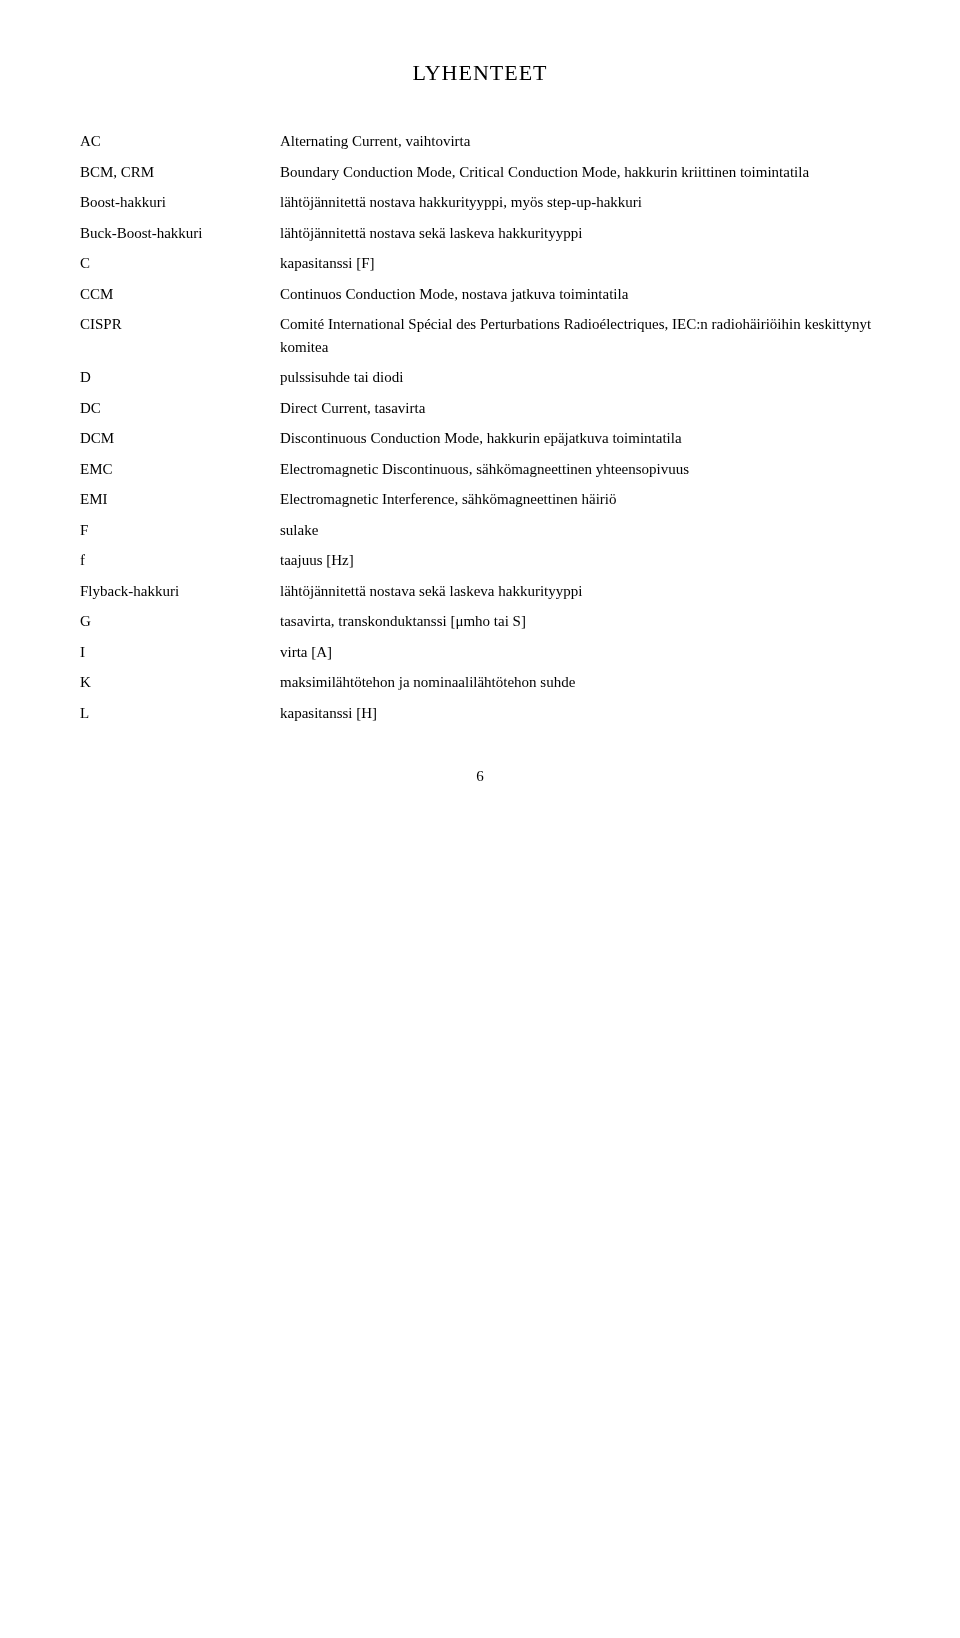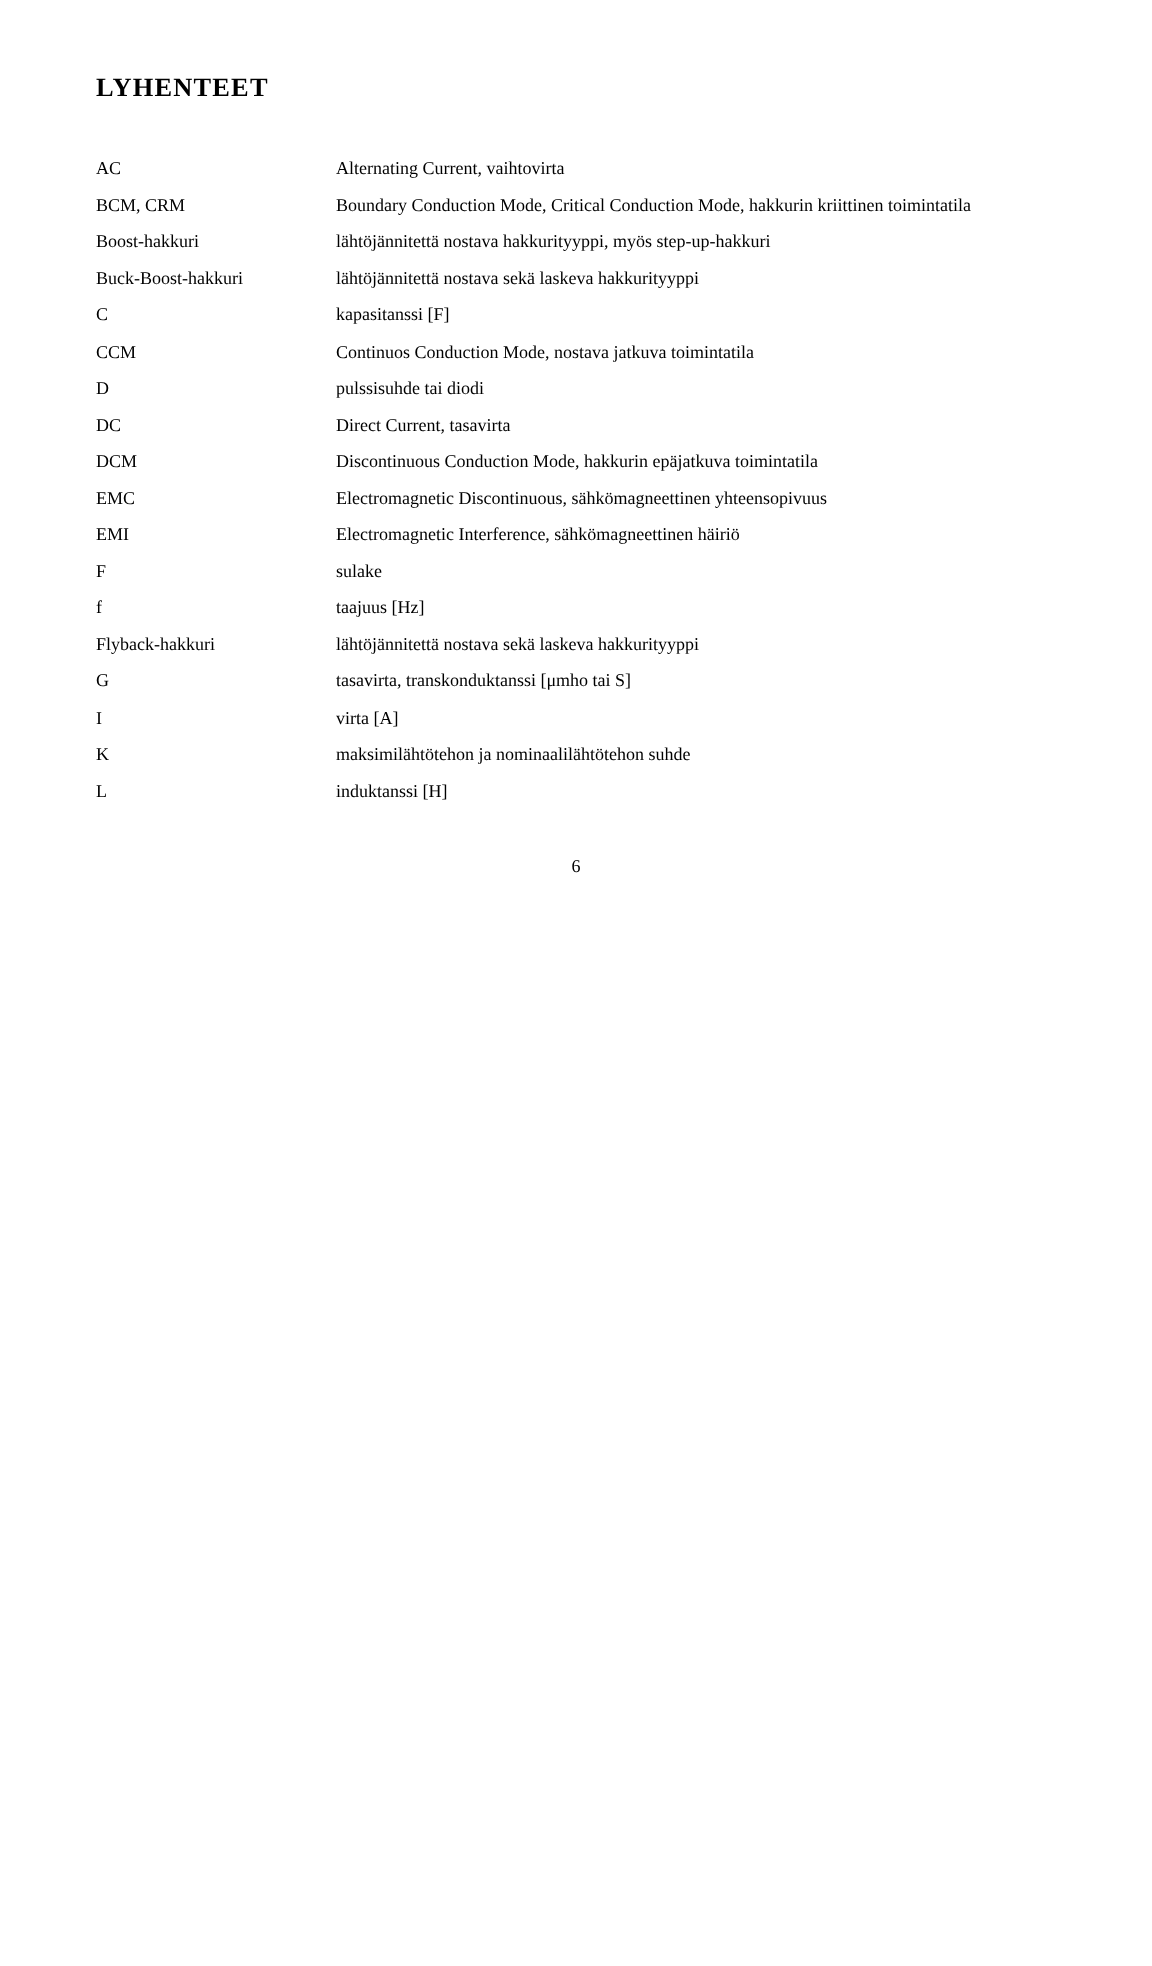--- a/index.html
+++ b/index.html
@@ -11,23 +11,24 @@
       background: #ffffff;
       font-family: 'Times New Roman', Times, serif;
       font-size: 15px;
       color: #000000;
       width: 960px;
       min-height: 1638px;
       padding: 60px 80px 60px 80px;
     }
     .page-title {
       font-size: 22px;
-      font-weight: bold;
+      font-weight: normal;
       margin-bottom: 40px;
       letter-spacing: 1px;
+      text-align: center;
     }
     .abbreviations-table {
       width: 100%;
       border-collapse: collapse;
     }
     .abbreviations-table tr td {
       vertical-align: top;
       padding: 4px 0;
       line-height: 1.5;
       margin-left: 40px;
@@ -72,20 +73,24 @@
       </tr>
       <tr>
         <td>C</td>
         <td>kapasitanssi [F]</td>
       </tr>
       <tr>
         <td>CCM</td>
         <td>Continuos Conduction Mode, nostava jatkuva toimintatila</td>
       </tr>
       <tr>
+        <td>CISPR</td>
+        <td>Comité International Spécial des Perturbations Radioélectriques, IEC:n radiohäiriöihin keskittynyt komitea</td>
+      </tr>
+      <tr>
         <td>D</td>
         <td>pulssisuhde tai diodi</td>
       </tr>
       <tr>
         <td>DC</td>
         <td>Direct Current, tasavirta</td>
       </tr>
       <tr>
         <td>DCM</td>
         <td>Discontinuous Conduction Mode, hakkurin epäjatkuva toimintatila</td>
@@ -117,18 +122,18 @@
       <tr>
         <td>I</td>
         <td>virta [A]</td>
       </tr>
       <tr>
         <td>K</td>
         <td>maksimilähtötehon ja nominaalilähtötehon suhde</td>
       </tr>
       <tr>
         <td>L</td>
-        <td>induktanssi [H]</td>
+        <td>kapasitanssi [H]</td>
       </tr>
     </tbody>
 </table>
 
 <div class="page-number">6</div>
 
 </body></html>

